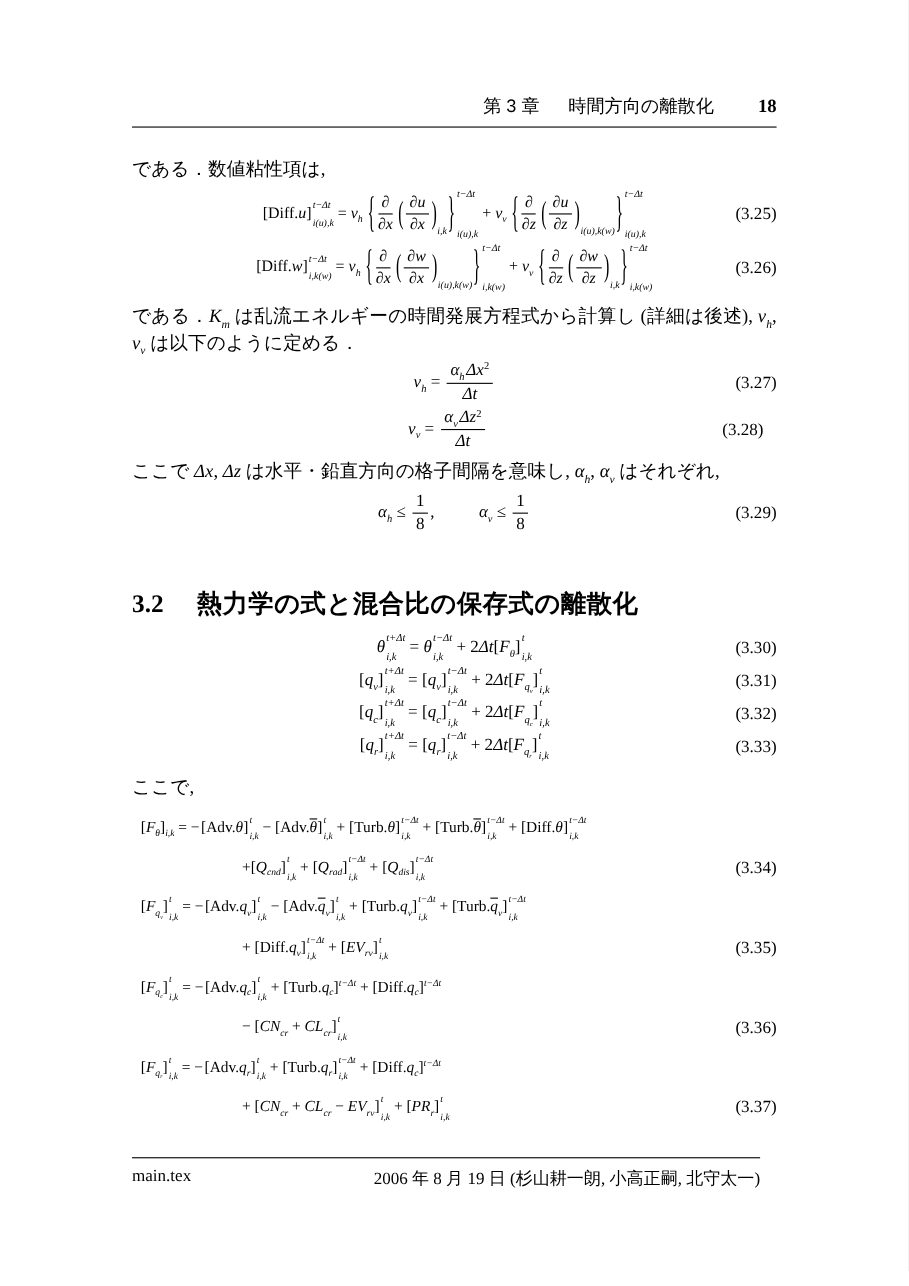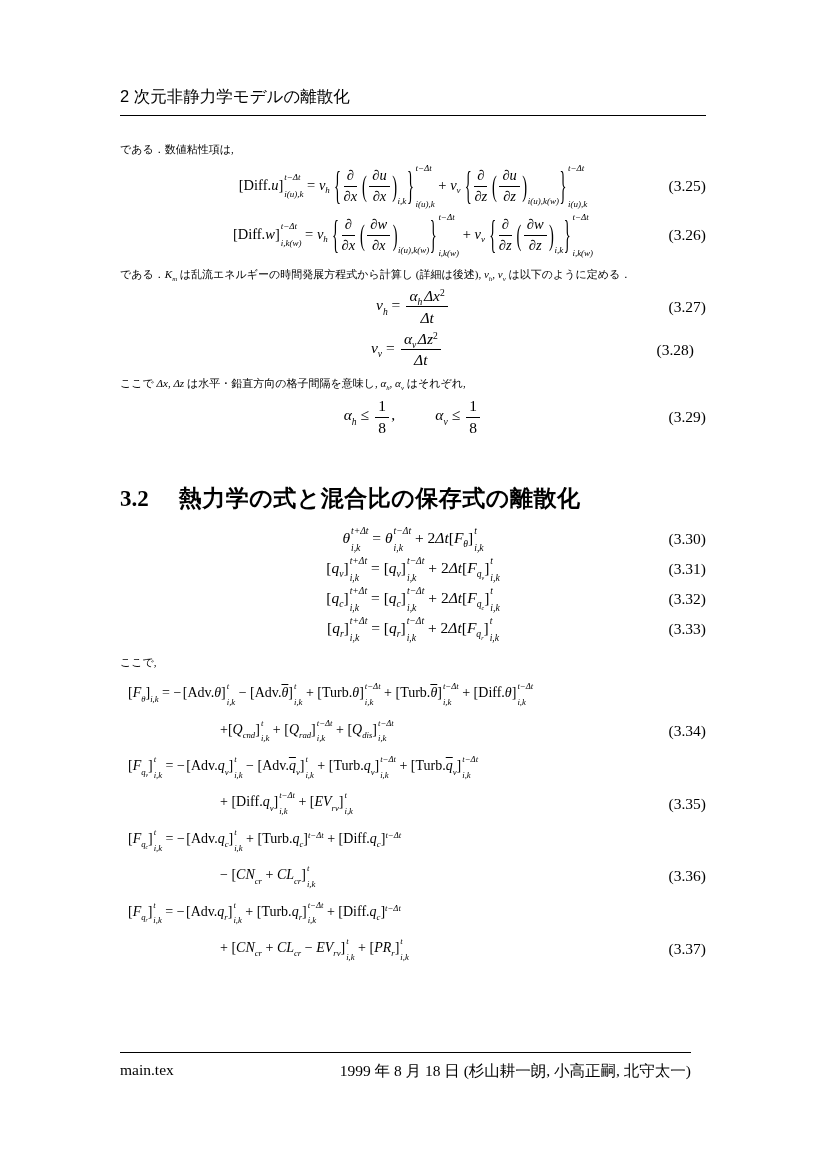--- a/index.html
+++ b/index.html
@@ -7,21 +7,21 @@
     position:relative;width:826px;height:1169px;margin:0 auto;background:#ffffff;
     font-family:"Liberation Serif","DejaVu Serif",serif;color:#000;overflow:hidden;
   }
   .content{padding:86px 120px 0 120px;}
   
   .header{display:flex;align-items:baseline;border-bottom:1.5px solid #000;padding-bottom:7px;
     font-family:"Liberation Sans","DejaVu Sans",sans-serif;font-size:16.5px;}
   .hright{margin-left:auto;display:flex;align-items:baseline;gap:26px;}
   .pagenum{font-family:"Liberation Serif","DejaVu Serif",serif;font-weight:bold;margin-left:14px;font-size:17px;}
   
-  .para{font-size:11px;line-height:1.42;text-align:justify;margin:0;}
+  .para{font-size:17px;line-height:1.42;text-align:justify;margin:0;}
   
   .section{margin:46px 0 0 0;font-size:23px;display:flex;align-items:baseline;gap:30px;}
   .secnum{font-family:"Liberation Serif","DejaVu Serif",serif;font-weight:bold;}
   .sectitle{font-family:"Liberation Sans","DejaVu Sans",sans-serif;font-weight:bold;letter-spacing:.5px;}
   
   .eq{font-size:15.5px;}
   .eq.big{font-size:14.5px;}
   .eq.multi{font-size:14px;}
   .eqrow{position:relative;text-align:center;line-height:1.25;margin:3px 0;}
   .eqrow.left{text-align:left;margin-top:12px;}
@@ -44,21 +44,25 @@
   .footer{position:absolute;left:120px;right:135px;top:1052px;border-top:1.5px solid #000;
     padding-top:8px;display:flex;justify-content:space-between;font-size:15.5px;}
 </style>
 </head>
 <body>
 
 <div class="page">
   <div class="content">
 
     <div class="header">
-      <span>2 次元非静力学モデルの離散化</span>
+      <span class="hright">
+        <span>第 3 章</span>
+        <span>時間方向の離散化</span>
+        <span class="pagenum">18</span>
+      </span>
     </div>
 
     <p class="para" style="margin:26px 0 6px 0"><span class="rm">である．数値粘性項は,</span></p>
 
     <div class="eq big" style="margin:6px 0 0 0">
         <div class="eqrow"><span class="math"><span class="rm">[Diff.</span><span class="it">u</span><span class="rm">]</span><span class="ss">
               <span class="sspart"><span class="it">t−Δt</span></span>
               <span class="sspart"><span class="it">i(u),k</span></span>
             </span><span class="rm"> = </span><span class="it">ν</span><span class="scr sub1"><span class="it">h</span></span><span class="spc" style="width: 0.25em;"></span><span class="delim" style="transform: scaleY(2.7);">{</span><span class="frac">
               <span class="num"><span class="it">∂</span></span>
@@ -273,15 +277,15 @@
             </span><span class="rm"> + [</span><span class="it">PR</span><span class="scr sub1"><span class="it">r</span></span><span class="rm">]</span><span class="ss">
               <span class="sspart"><span class="it">t</span></span>
               <span class="sspart"><span class="it">i,k</span></span>
             </span></span><span class="eqlabel">(3.37)</span></div>
       </div>
 
   </div>
 
   <div class="footer">
     <span>main.tex</span>
-    <span>1999 年 8 月 18 日 (杉山耕一朗, 小高正嗣, 北守太一)</span>
+    <span>2006 年 8 月 19 日 (杉山耕一朗, 小高正嗣, 北守太一)</span>
   </div>
 </div>
 
 </body></html>

